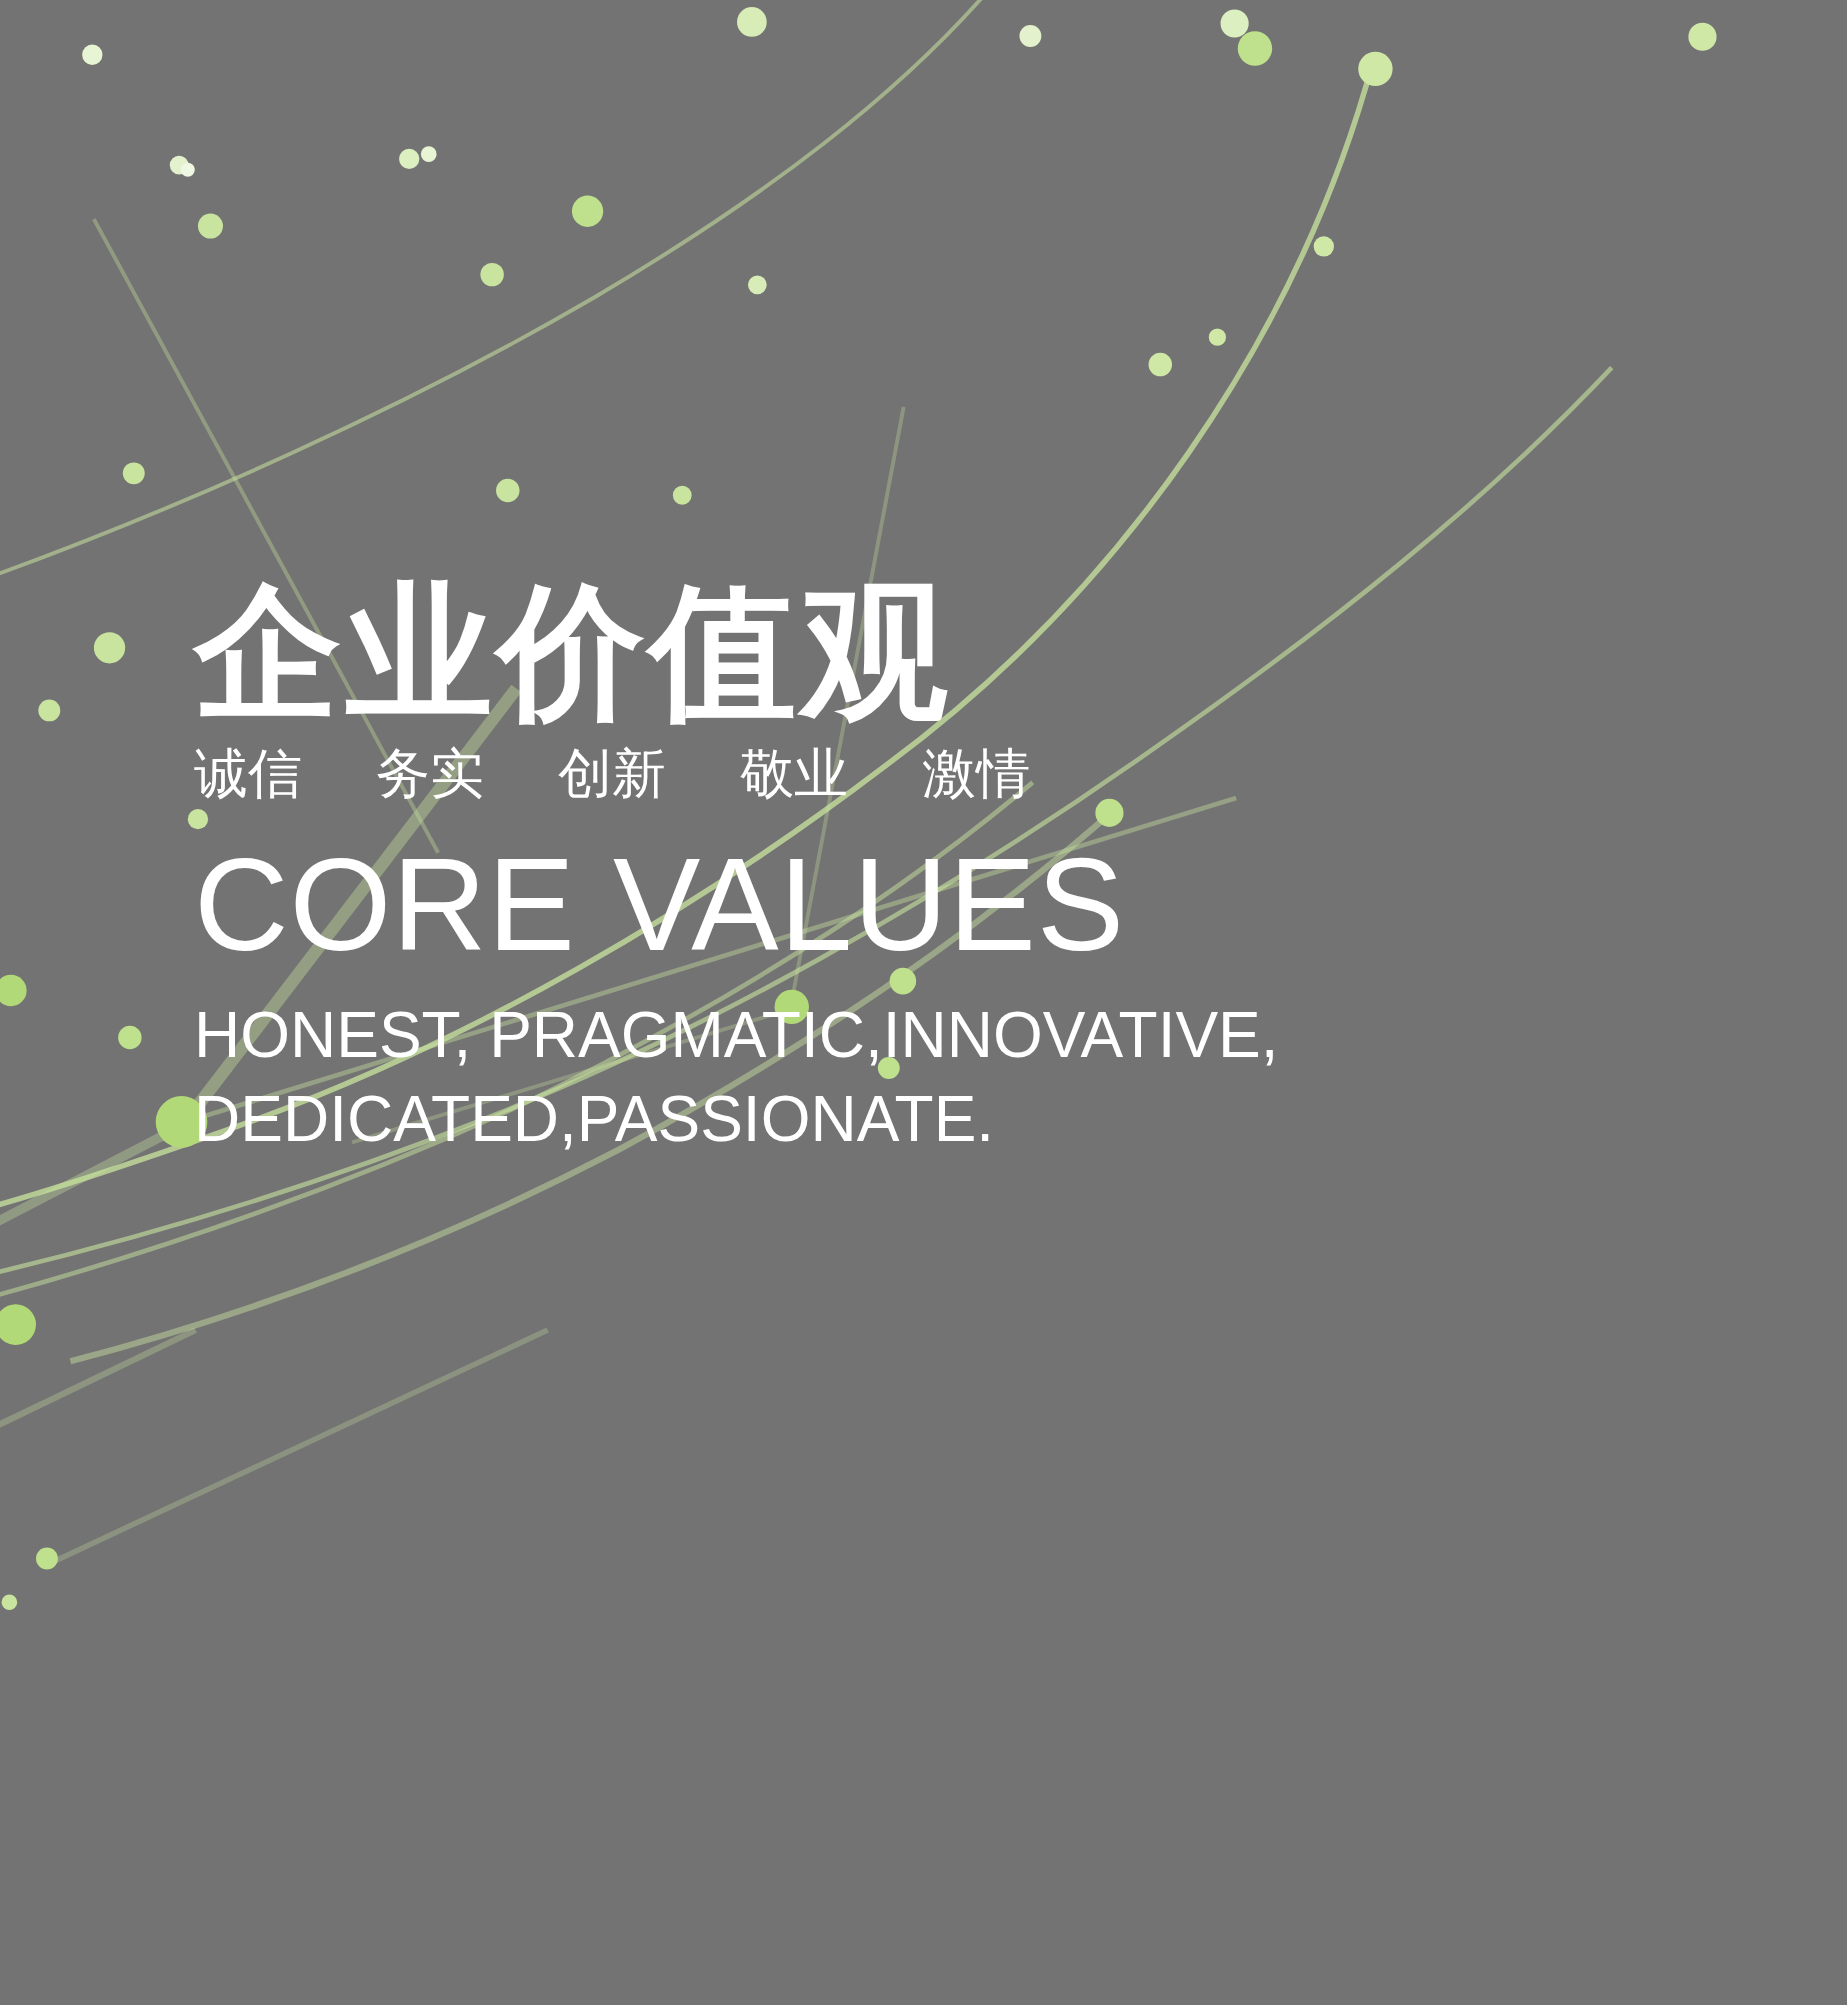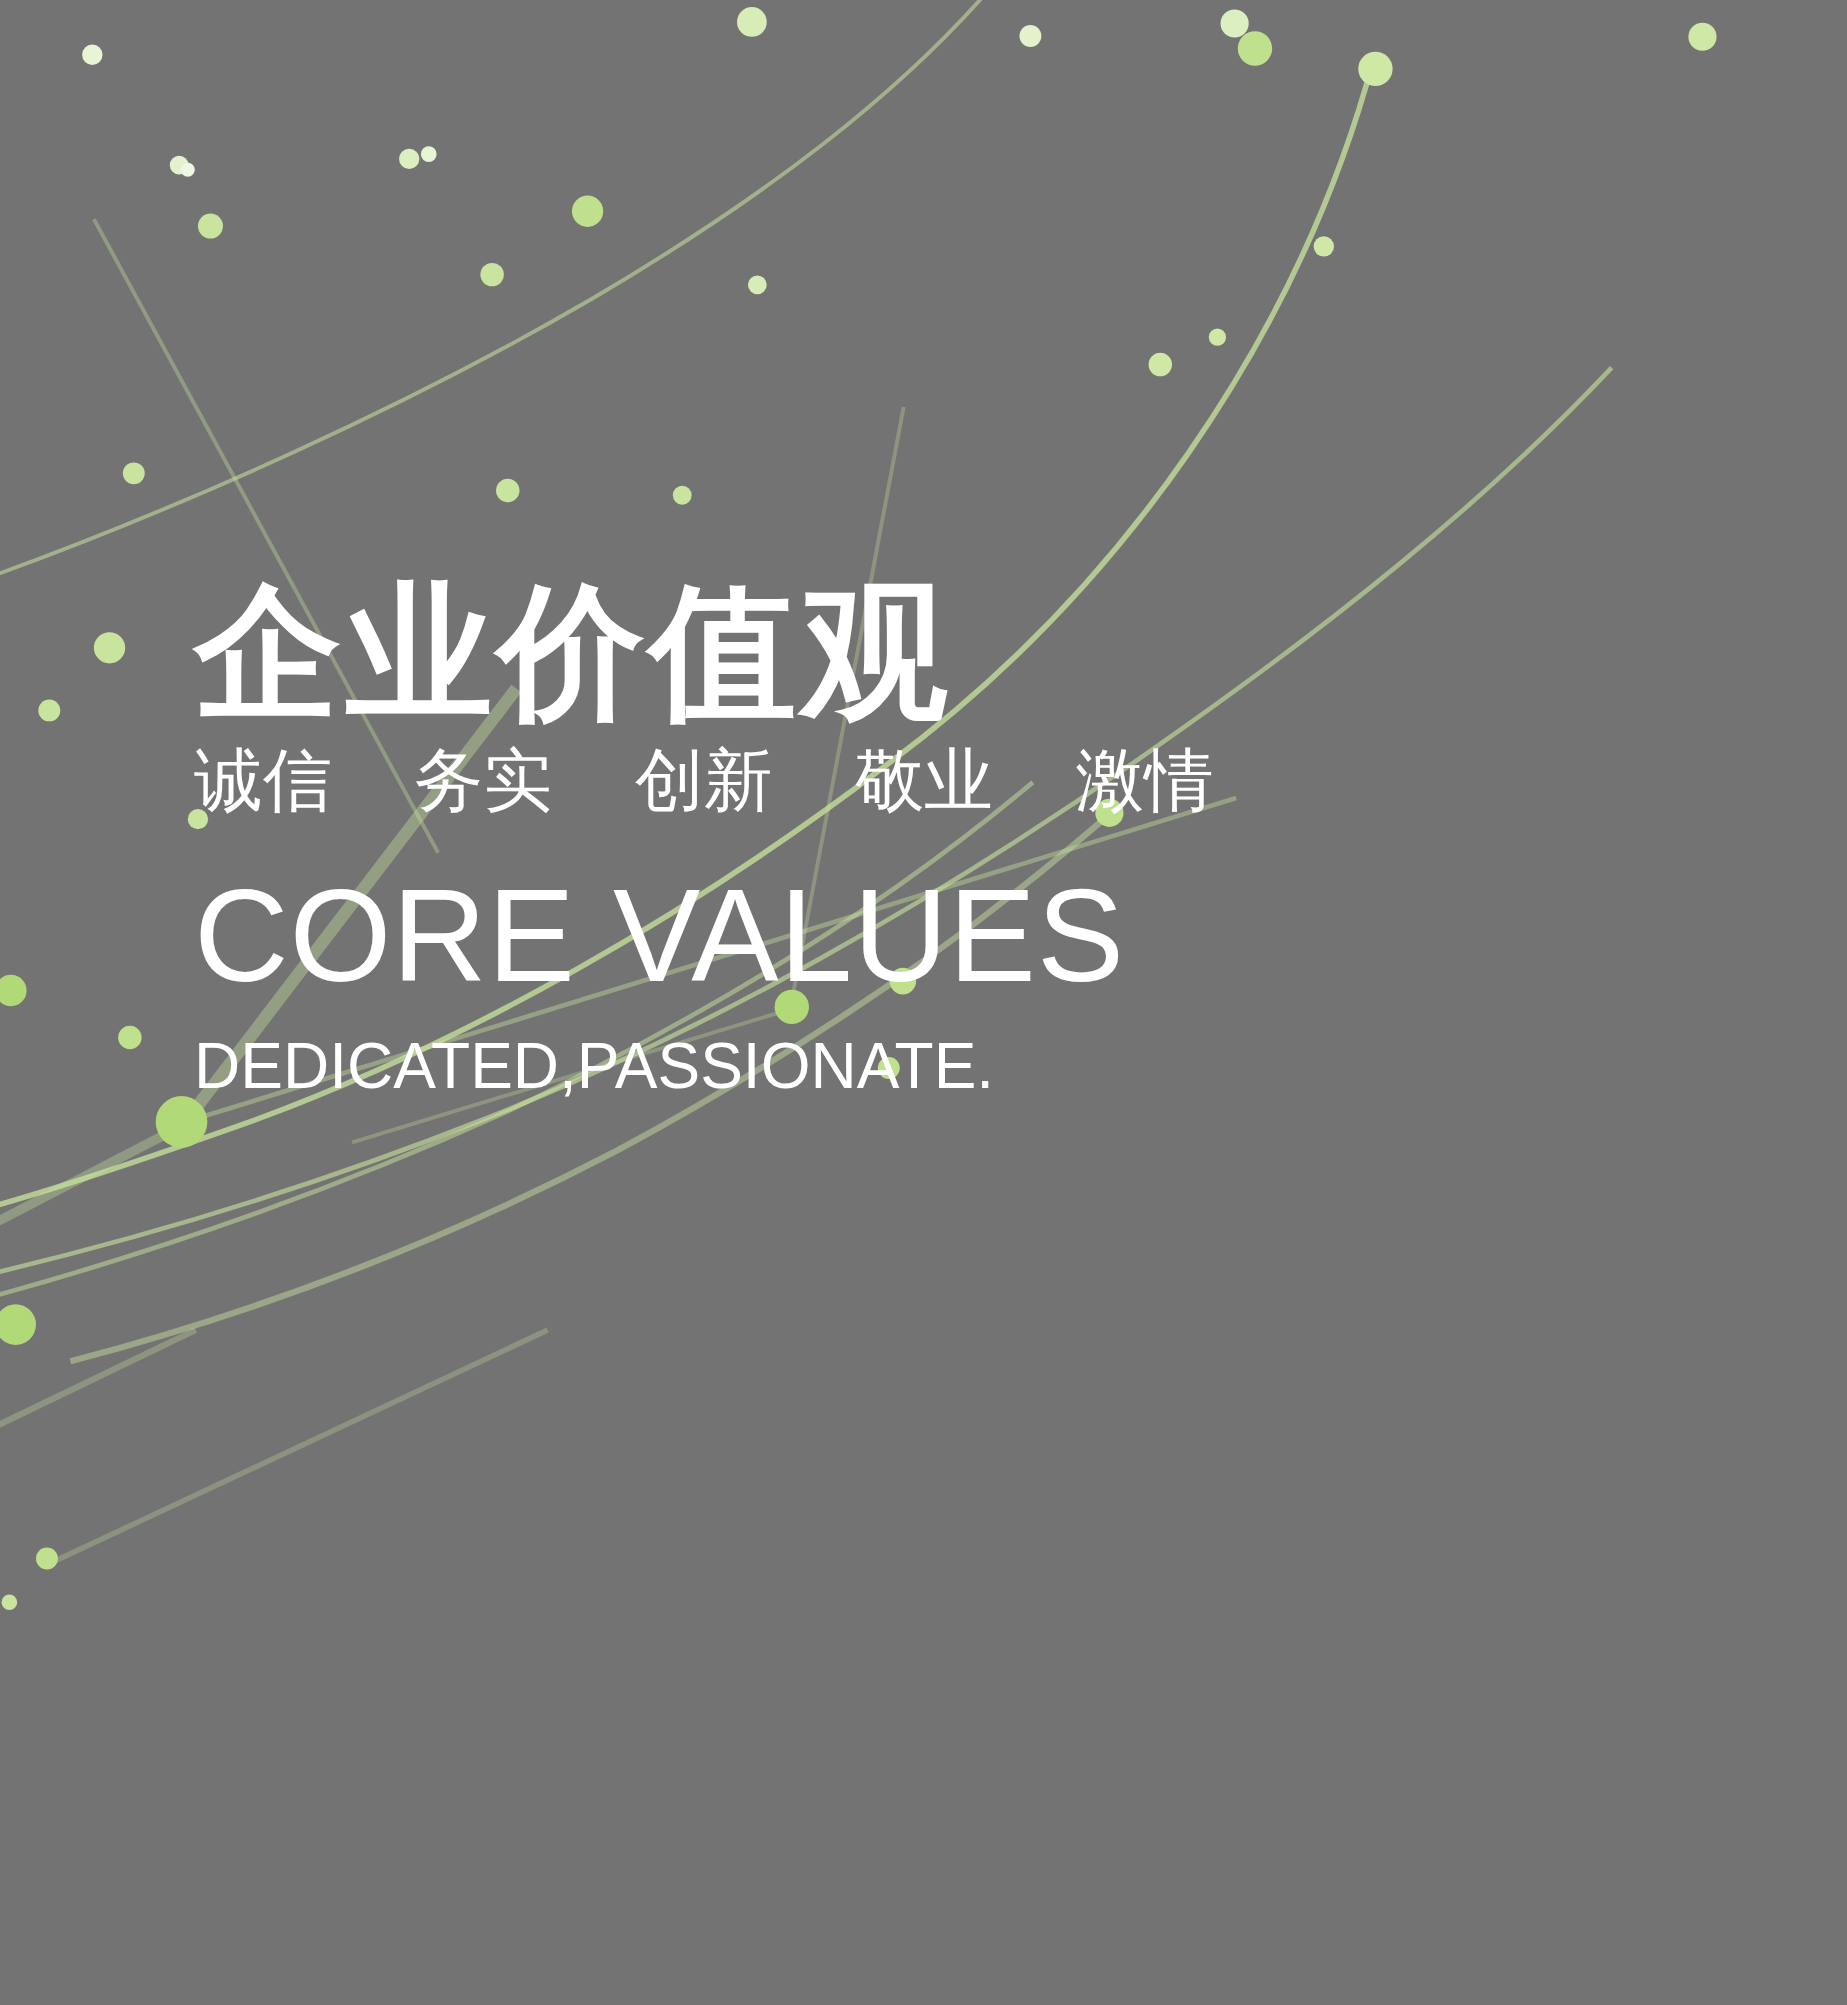--- a/index.html
+++ b/index.html
@@ -33,24 +33,24 @@
     color: #ffffff;
     font-size: 147px;
     font-weight: bold;
     line-height: 1.0;
     letter-spacing: 4.7px;
     margin: 0 0 19px 0;
     white-space: nowrap;
   }
   .cn-sub {
     color: #ffffff;
-    font-size: 69px;
+    font-size: 54px;
     font-weight: 400;
     line-height: 1.05;
-    margin: 0 0 53px 0;
+    margin: 0 0 37px 0;
     white-space: nowrap;
   }
   .cn-sub span.w { display: inline-block; }
   .cn-sub span.gap { display: inline-block; width: 44px; }
   .en-title {
     color: #ffffff;
     font-size: 131px;
     font-weight: normal;
     line-height: 1.0;
     letter-spacing: 0.8px;
@@ -146,18 +146,19 @@
       <span class="w">创新</span>
       <span class="gap"></span>
       <span class="w">敬业</span>
       <span class="gap"></span>
       <span class="w">激情</span>
     </div>
 
     <h2 class="en-title">CORE VALUES</h2>
 
     <div class="en-body">
+      <div>HONEST, PRAGMATIC,INNOVATIVE,</div>
       <div>DEDICATED,PASSIONATE.</div>
     </div>
 
   </div>
 </div>
 
 
 </body></html>

